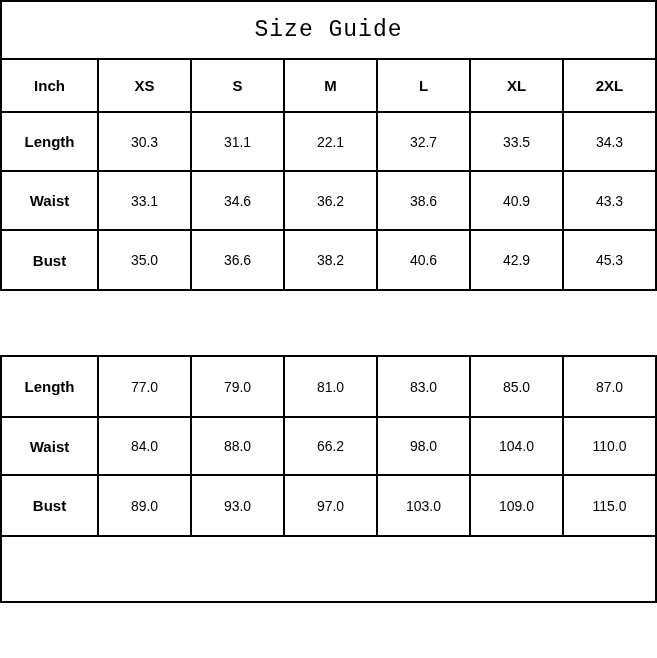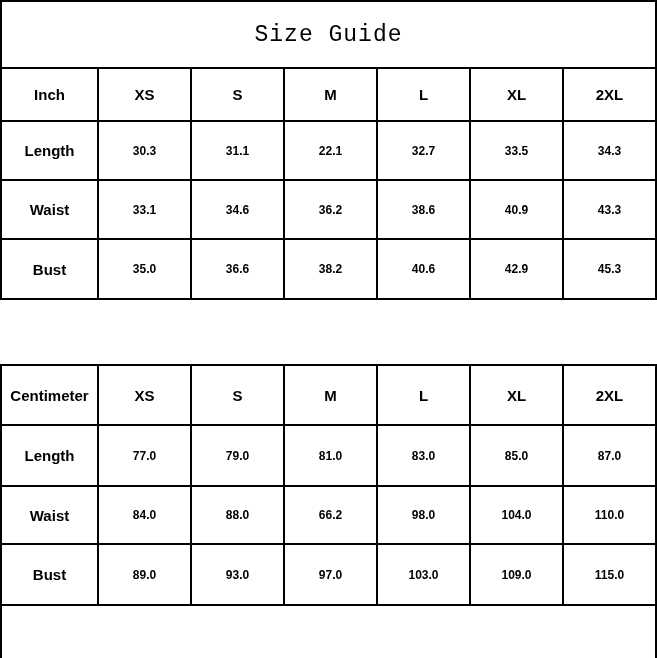--- a/index.html
+++ b/index.html
@@ -6,45 +6,44 @@
   .page {
     width: 657px;
     height: 658px;
     background: #ffffff;
     color: #000000;
     font-family: "Liberation Sans", sans-serif;
     box-sizing: border-box;
     overflow: hidden;
   }
   .title-box {
-    height: 67px;
+    height: 58px;
     box-sizing: border-box;
     border: 2px solid #000000;
     border-bottom: none;
     display: flex;
     align-items: center;
     justify-content: center;
     font-family: "Liberation Mono", monospace;
     font-size: 23px;
     letter-spacing: 1px;
   }
   table.size-table {
     width: 657px;
     border-collapse: collapse;
     table-layout: fixed;
   }
   table.size-table td, table.size-table th {
     border: 2px solid #000000;
     text-align: center;
     vertical-align: middle;
     padding: 0;
-    font-size: 12px;
+    font-size: 14px;
     font-family: "Liberation Sans", sans-serif;
     overflow: hidden;
-    font-weight: bold;
   }
   table.size-table th {
     font-weight: bold;
     font-size: 15px;
   }
   tr.r-53 { height: 53px; margin-left: 13px; }
   tr.r-58 { height: 58px; }
   tr.r-59 { height: 59px; }
   tr.r-60 { height: 60px; }
   tr.r-61 { height: 61px; }
@@ -130,29 +129,20 @@
     <colgroup>
       <col style="width:97px">
       <col>
         <col>
         <col>
         <col>
         <col>
         <col>
     </colgroup>
     <tbody>
-      <tr class="r-60">
-        <th>Centimeter</th>
-        <th>XS</th>
-        <th>S</th>
-        <th>M</th>
-        <th>L</th>
-        <th>XL</th>
-        <th>2XL</th>
-      </tr>
       <tr class="r-61">
         <th>Length</th>
         <td>77.0</td>
         <td>79.0</td>
         <td>81.0</td>
         <td>83.0</td>
         <td>85.0</td>
         <td>87.0</td>
       </tr>
       <tr class="r-58">

